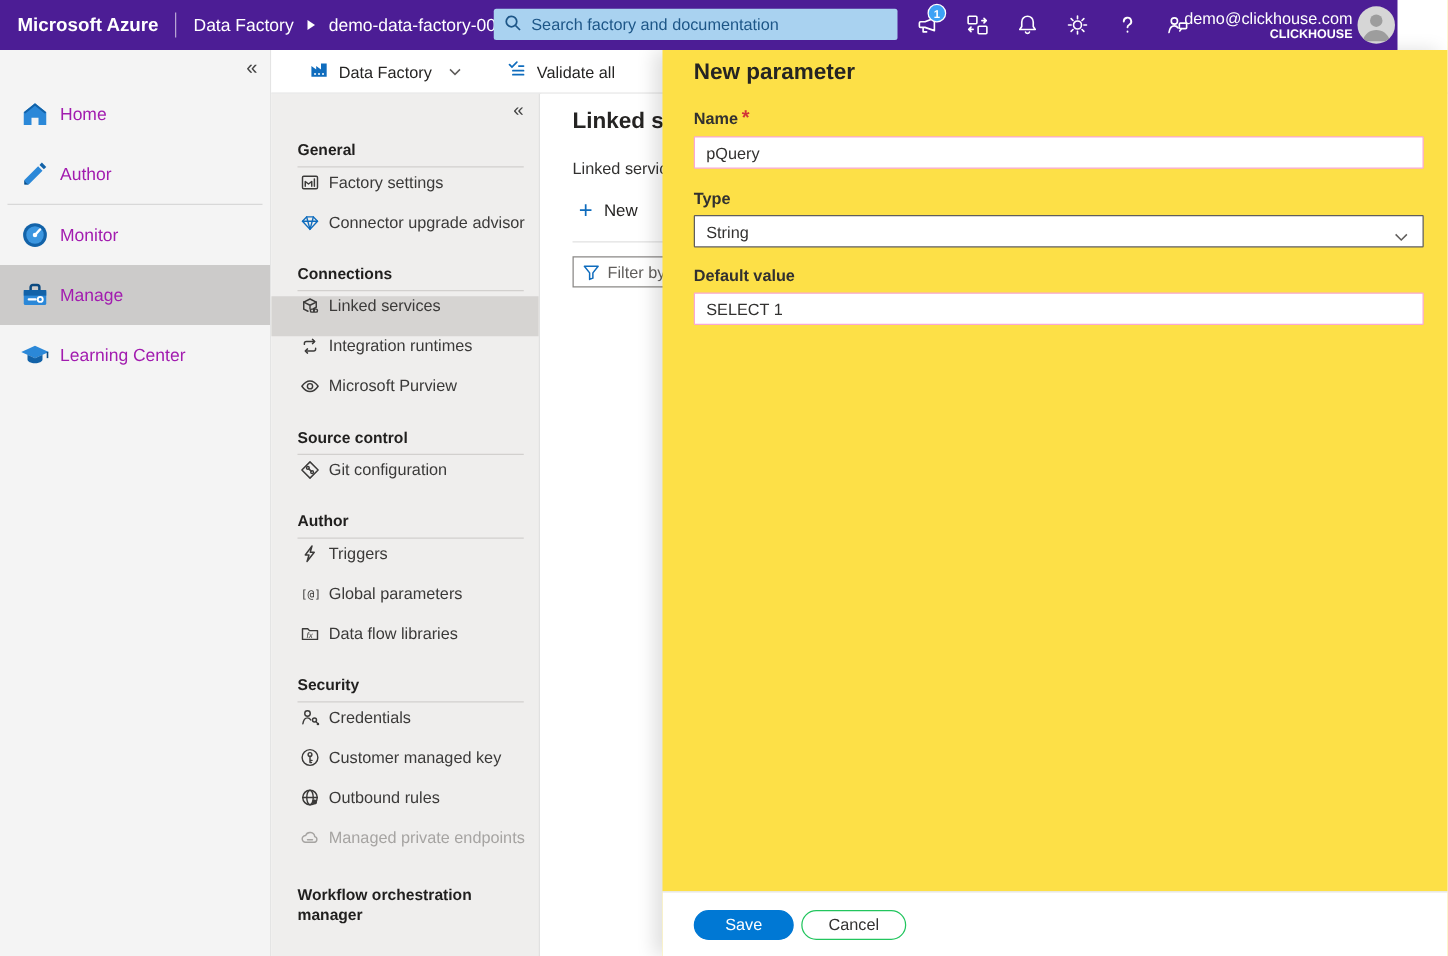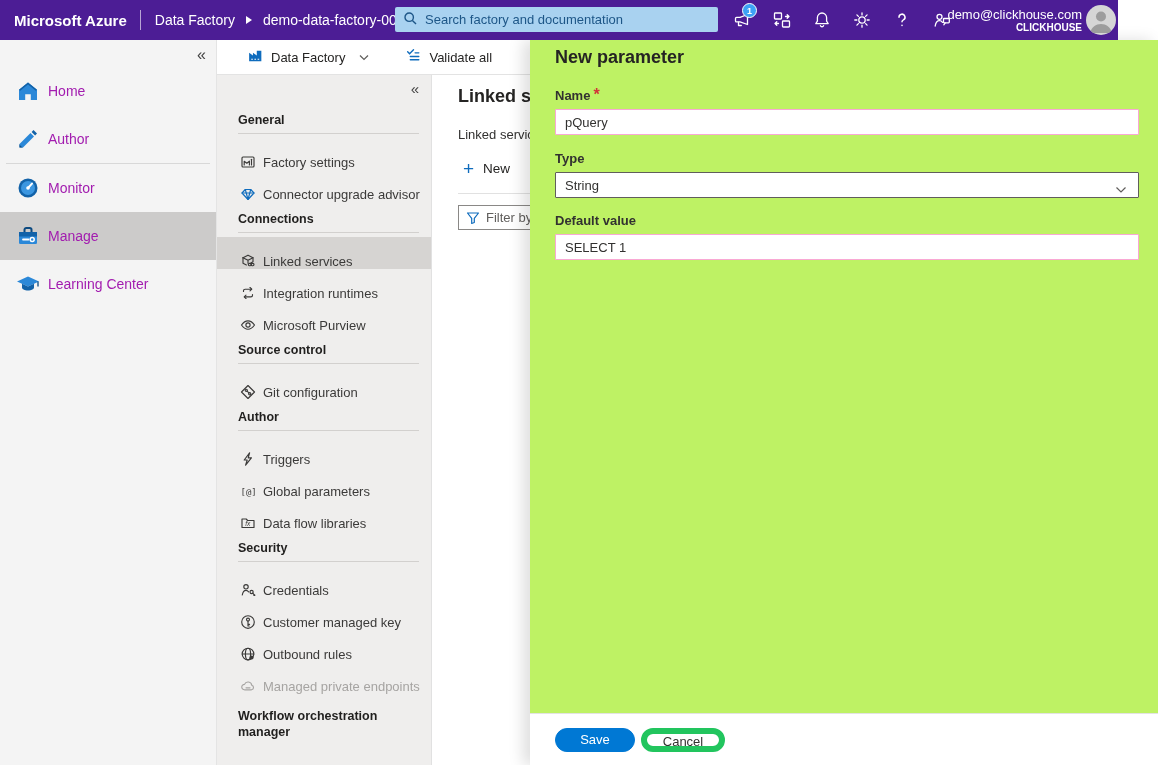--- a/index.html
+++ b/index.html
@@ -53,21 +53,21 @@
   .tool-validate { margin-left:36px; }
   .tool-publish { margin-left:36px; cursor:pointer; display:flex; }
 
   
   .sidebar { position:absolute; left:217px; top:75px; width:215px; height:690px; background:#efeeed;
              border-right:1px solid #e1e1e1; overflow:hidden; }
   .sb-collapse { position:absolute; top:3px; right:8px; font-size:15px; color:#444; cursor:pointer; padding:2px 4px; }
   .sb-body { position:absolute; top:28px; left:0; right:0; }
   .sb-header { font-size:12.5px; font-weight:700; color:#201f1e; padding:10px 12px 6px 21px; }
   .sb-hdiv { height:1px; background:#d2d0ce; margin:0 12px 4px 21px; }
-  .sb-item { height:32px; display:flex; align-items:flex-end; cursor:pointer; padding-left:23px; }
+  .sb-item { height:32px; display:flex; align-items:flex-start; cursor:pointer; padding-left:23px; }
   .sb-item.selected { background:#d6d4d2; }
   .sb-item.disabled { cursor:default; }
   .sb-item.disabled .sb-label { color:#a6a4a2; }
   .sb-icon { width:16px; height:16px; flex:none; display:flex; }
   .sb-label { margin-left:7px; font-size:13px; color:#3b3a39; white-space:nowrap; }
   svg.ln-stroke { fill:none; stroke:#3b3a39; stroke-width:1.15; stroke-linecap:round; stroke-linejoin:round; }
   svg.ln-stroke text { stroke:none; fill:#3b3a39; }
   svg.ln-blue { fill:none; stroke:#0f6cbd; stroke-width:1.15; stroke-linecap:round; stroke-linejoin:round; }
   svg.ln-dis { fill:none; stroke:#a6a4a2; stroke-width:1.15; stroke-linecap:round; stroke-linejoin:round; }
 
@@ -79,38 +79,38 @@
              cursor:pointer; font-size:13.5px; color:#252423; }
   .plus { color:#0f6cbd; font-size:19px; font-weight:400; line-height:19px; }
   .main-div { position:absolute; left:25px; top:118px; right:0; height:1px; background:#e1e1e1; }
   .filterbox { position:absolute; left:25px; top:130px; width:250px; height:25px; background:#fff;
                border:1px solid #8a8886; display:flex; align-items:center; padding-left:7px; }
   .filter-input { border:none; outline:none; font-size:13px; color:#605e5c; margin-left:6px; width:180px;
                   font-family:inherit; }
   .filter-input::placeholder { color:#605e5c; opacity:1; }
 
   
-  .panel { position:absolute; left:530px; top:40px; width:628px; height:725px; background:#bef264;
+  .panel { position:absolute; left:530px; top:40px; width:628px; height:725px; background:#fde047;
            box-shadow:-7px 0 14px rgba(0,0,0,.13); z-index:50; }
   .panel-title { position:absolute; left:25px; top:7px; font-size:18px; font-weight:700; color:#252423; }
   .fgroup { position:absolute; left:25px; right:19px; }
   .fg-name { top:46px; } .fg-type { top:111px; } .fg-default { top:173px; }
   .flabel { font-size:13px; font-weight:700; color:#323130; line-height:16px; }
   .req { color:#d13438; margin-left:3px; font-weight:700; }
   .fld { width:100%; height:26px; border:1px solid #f9a8d4; border-radius:1px; margin-top:5px;
          font-size:13px; color:#323130; padding:0 9px; font-family:inherit; outline:none; background:#fff; }
   .fselect { width:100%; height:26px; border:1px solid #605e5c; border-radius:1px; margin-top:5px;
              display:flex; align-items:center; padding:0 9px; font-size:13px; color:#323130;
              cursor:pointer; position:relative; background:#fff; }
   .fselect .chev { position:absolute; right:11px; top:9px; }
   .panel-footer { position:absolute; left:0; right:0; bottom:0; height:52px; border-top:1px solid #e3e3e3;
                   display:flex; align-items:center; padding-left:25px; gap:6px; background:#fff; }
   .btn { height:24px; font-size:13px; font-family:inherit; cursor:pointer; border-radius:12px; }
   .btn-save { width:80px; background:#0078d4; color:#fff; border:1px solid #0078d4; }
-  .btn-cancel { width:84px; background:#fff; color:#323130; border:6px solid #22c55e; }
+  .btn-cancel { width:84px; background:#fff; color:#323130; border:1px solid #22c55e; }
 </style>
 </head>
 <body>
 
 <div class="topbar">
   <div class="brand">Microsoft Azure</div>
   <div class="tb-div"></div>
   <div class="crumb">Data Factory</div>
   <span class="crumb-caret">
     <svg width="8" height="10" viewBox="0 0 8 10">

